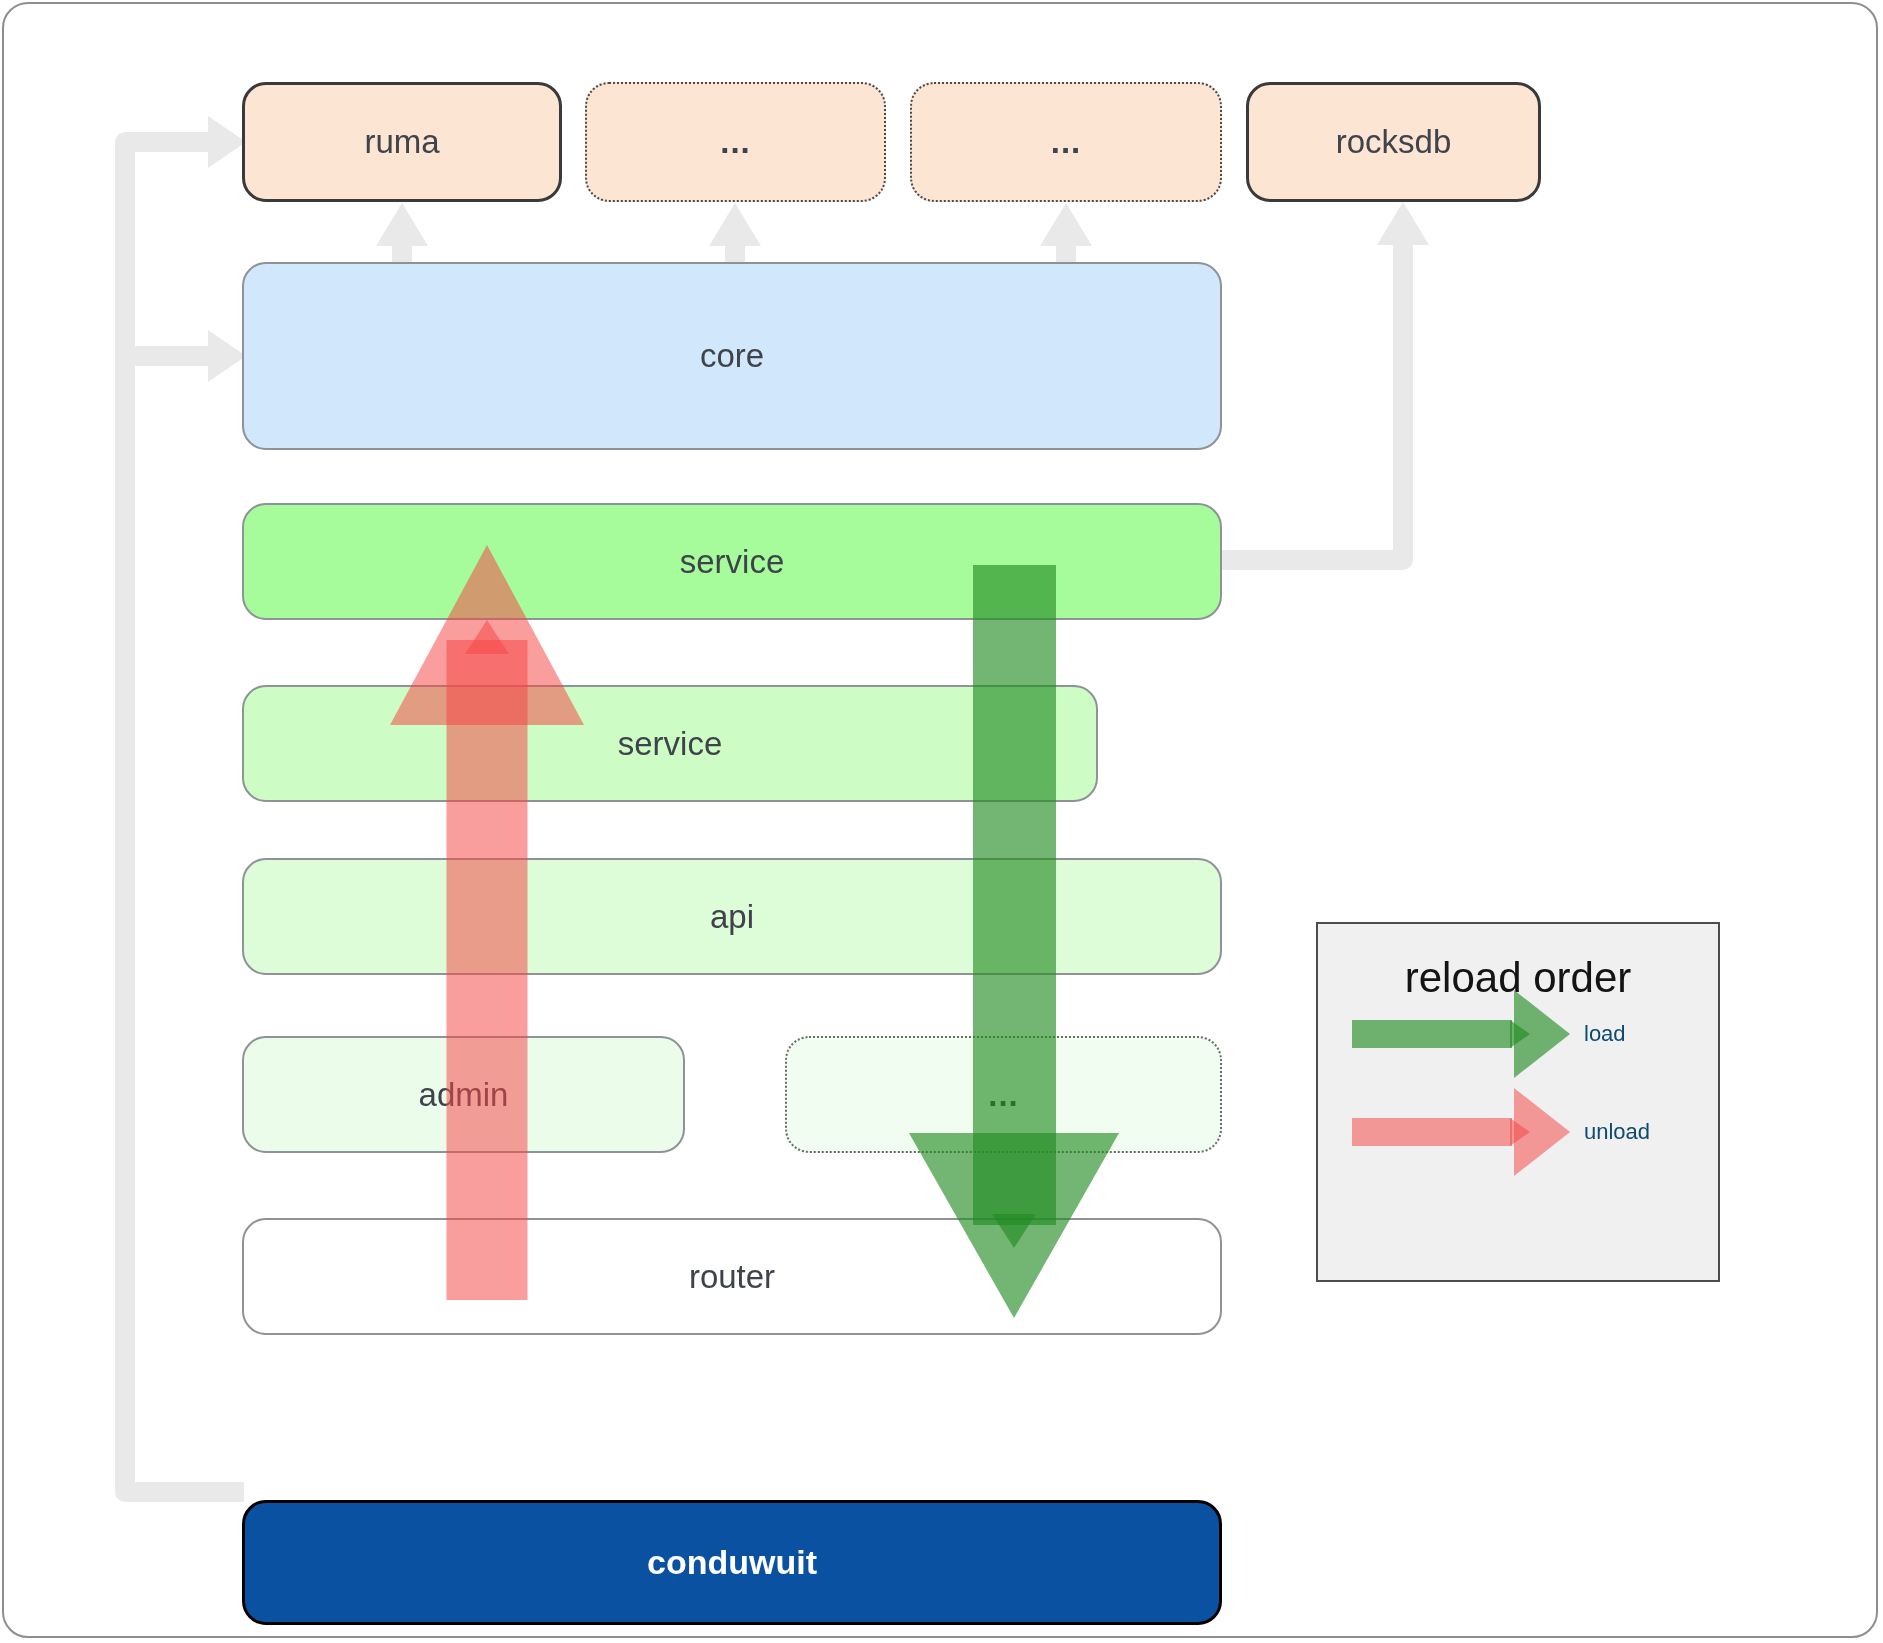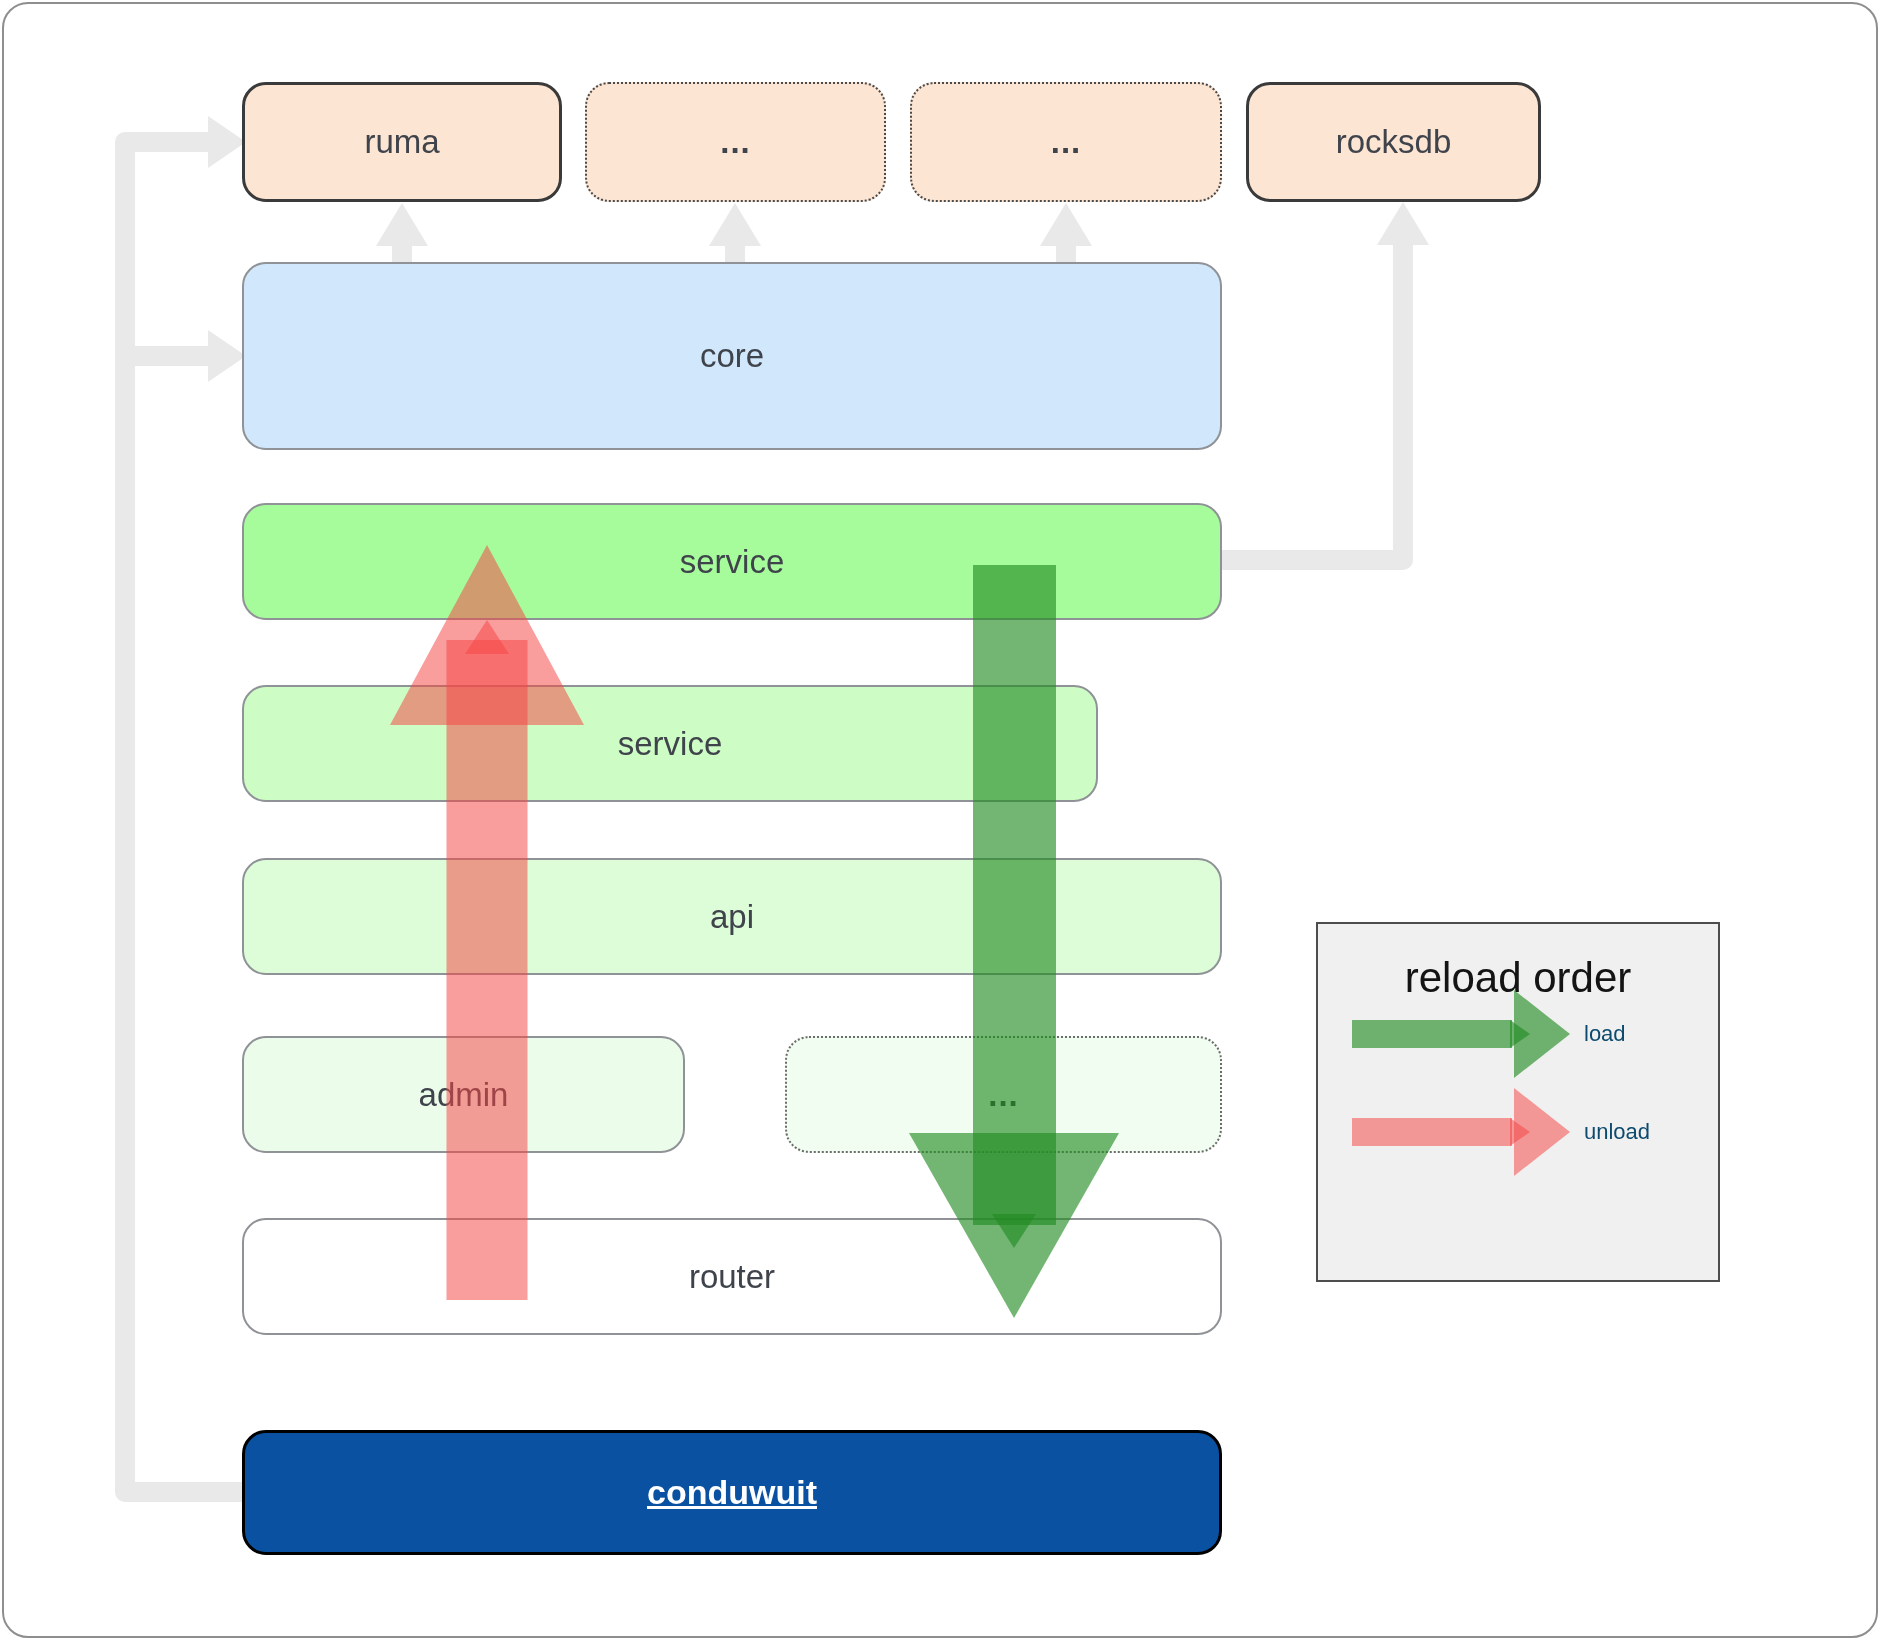--- a/index.html
+++ b/index.html
@@ -36,22 +36,22 @@
   .box-dots1    {left:585px;top:82px;width:301px;height:120px;background:#fce5d3;}
   .box-dots2    {left:910px;top:82px;width:312px;height:120px;background:#fce5d3;}
   .box-rocksdb  {left:1246px;top:82px;width:295px;height:120px;background:#fce5d3;}
   .box-core     {left:242px;top:262px;width:980px;height:188px;background:#d1e7fb;}
   .box-database {left:242px;top:503px;width:980px;height:117px;background:#a6fb9b;}
   .box-service  {left:242px;top:685px;width:856px;height:117px;background:#cdfcc5;}
   .box-api      {left:242px;top:858px;width:980px;height:117px;background:#ddfcd8;}
   .box-admin    {left:242px;top:1036px;width:443px;height:117px;background:#ecfceb;}
   .box-dots3    {left:785px;top:1036px;width:437px;height:117px;background:#f2fdf1;}
   .box-router   {left:242px;top:1218px;width:980px;height:117px;background:#ffffff;}
-  .box-conduwuit{left:242px;top:1430px;width:980px;height:125px;background:#0b51a1;
-                 border:3px solid #000;color:#ffffff;font-weight:600;font-size:34px;text-decoration:underline;}
+  .box-conduwuit{left:242px;top:1500px;width:980px;height:125px;background:#0b51a1;
+                 border:3px solid #000;color:#ffffff;font-weight:600;font-size:34px;}
   
   .legend{
     position:absolute;z-index:2;
     left:1316px;top:922px;width:404px;height:360px;
     background:#f0f0f0;border:2px solid #4d4d4d;box-sizing:border-box;
   }
   .legend-title{
     position:absolute;left:0;top:30px;width:100%;
     text-align:center;font-size:42px;color:#141414;
   }

